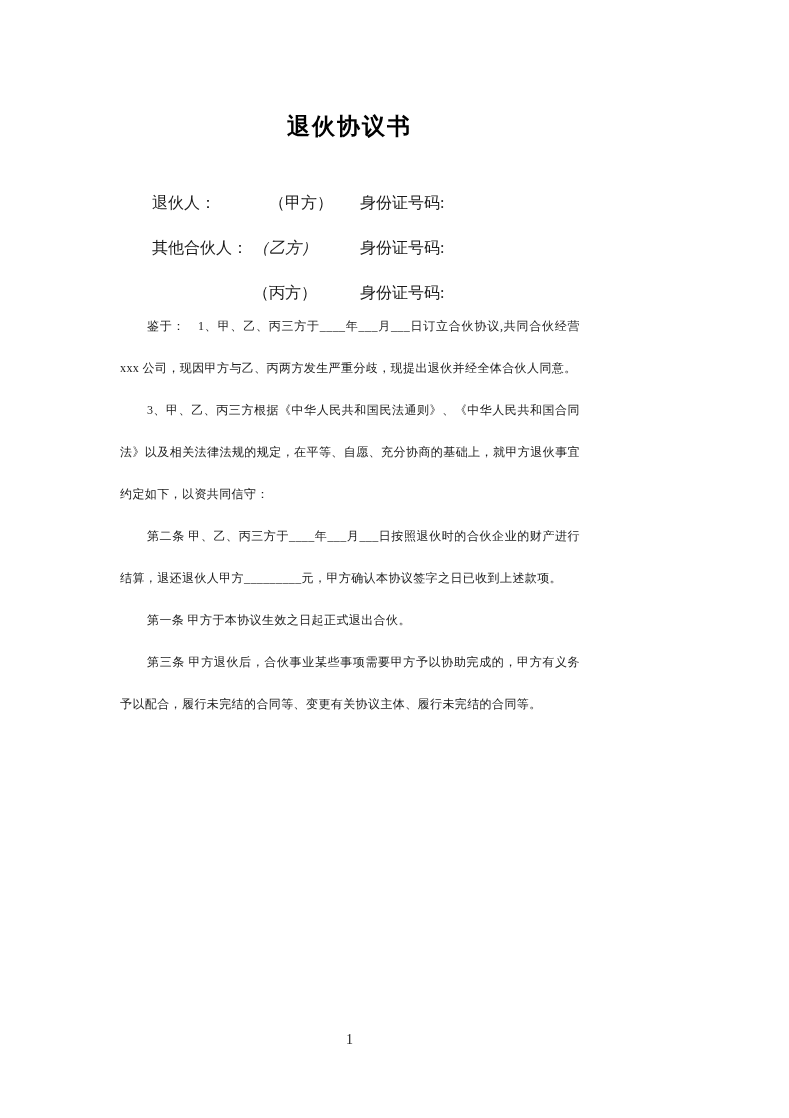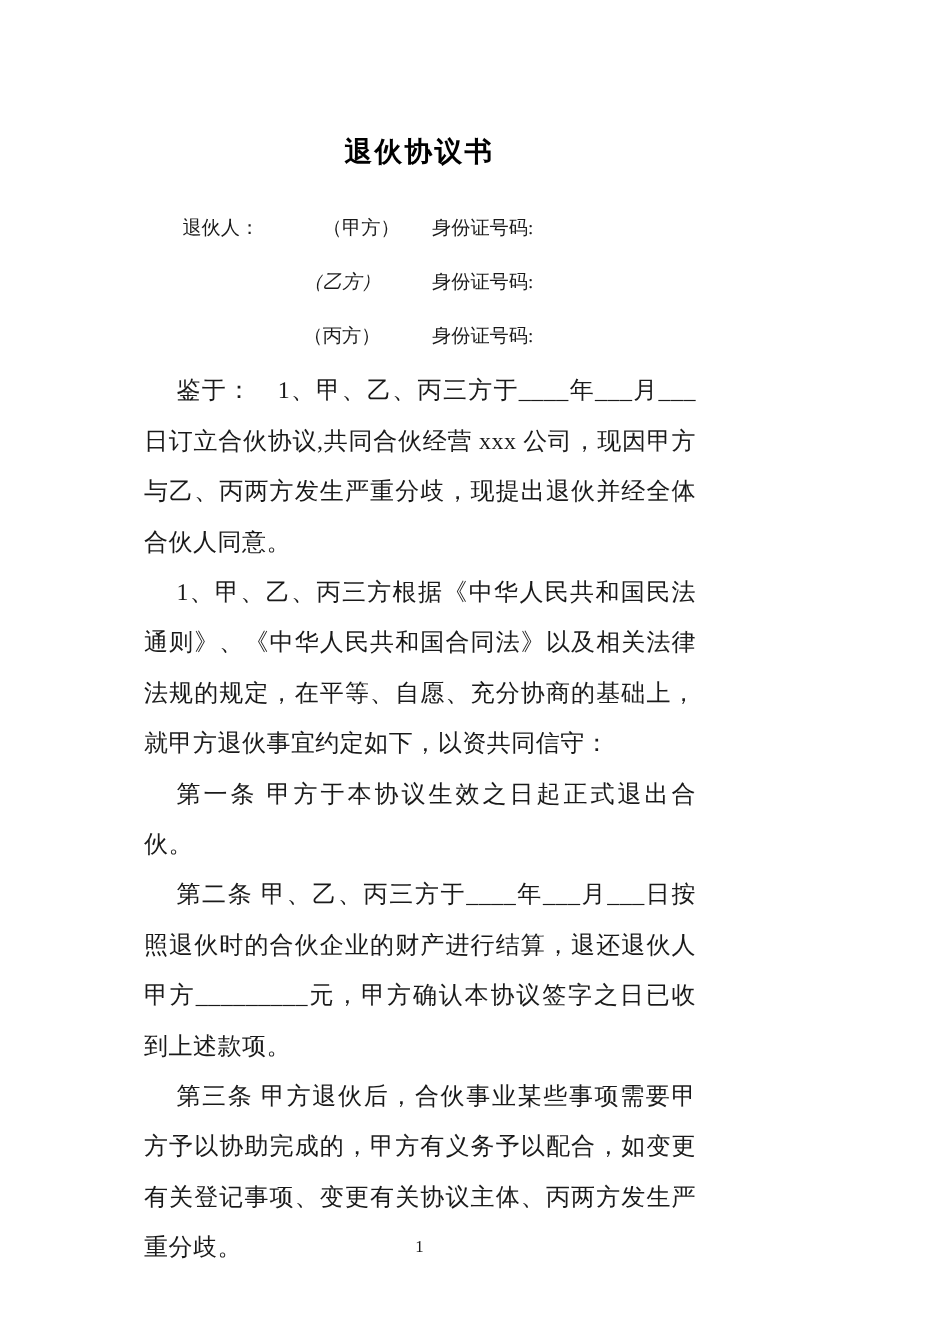--- a/index.html
+++ b/index.html
@@ -30,34 +30,34 @@
     margin-top: 24px;
   }
   .party-line {
     position: relative;
     height: 45px;
     line-height: 45px;
     font-size: 16px;
   }
   .party-line span {
     position: absolute;
-    top: 0;
+    top: 12px;
     white-space: nowrap;
   }
   .p-label { left: 152px; }
   .line-0 .p-name { left: 225px; margin-left: 44px; }
   .line-1 .p-name { left: 253px; font-style: italic; }
   .line-2 .p-name { left: 253px; }
   .p-id { left: 360px; }
   .content {
     margin: 2px 119px 0 120px;
   }
   .content p {
     margin: 0;
-    font-size: 20px;
+    font-size: 12px;
     line-height: 42px;
     text-align: justify;
     text-indent: 27px;
     letter-spacing: 0.4px;
     white-space: pre-wrap;
   }
   .page-number {
     position: absolute;
     top: 1032px;
     left: 0;
@@ -75,33 +75,34 @@
 
   <h1 class="title">退伙协议书</h1>
 
   <div class="parties">
     <div class="party-line line-0">
       <span class="p-label">退伙人：</span>
       <span class="p-name">（甲方）</span>
       <span class="p-id">身份证号码:</span>
     </div>
     <div class="party-line line-1">
+      <span class="p-label">其他合伙人：</span>
       <span class="p-name">（乙方）</span>
       <span class="p-id">身份证号码:</span>
     </div>
     <div class="party-line line-2">
       <span class="p-label"></span>
       <span class="p-name">（丙方）</span>
       <span class="p-id">身份证号码:</span>
     </div>
   </div>
 
   <div class="content">
     <p>鉴于：　1、甲、乙、丙三方于____年___月___日订立合伙协议,共同合伙经营 xxx 公司，现因甲方与乙、丙两方发生严重分歧，现提出退伙并经全体合伙人同意。</p>
-    <p>1、甲、乙、丙三方根据《中华人民共和国民法通则》、《中华人民共和国合同法》以及相关法律法规的规定，在平等、自愿、充分协商的基础上，就甲方退伙事宜约定如下，以资共同信守：</p>
+    <p>3、甲、乙、丙三方根据《中华人民共和国民法通则》、《中华人民共和国合同法》以及相关法律法规的规定，在平等、自愿、充分协商的基础上，就甲方退伙事宜约定如下，以资共同信守：</p>
+    <p>第二条 甲、乙、丙三方于____年___月___日按照退伙时的合伙企业的财产进行结算，退还退伙人甲方_________元，甲方确认本协议签字之日已收到上述款项。</p>
     <p>第一条 甲方于本协议生效之日起正式退出合伙。</p>
-    <p>第二条 甲、乙、丙三方于____年___月___日按照退伙时的合伙企业的财产进行结算，退还退伙人甲方_________元，甲方确认本协议签字之日已收到上述款项。</p>
-    <p>第三条 甲方退伙后，合伙事业某些事项需要甲方予以协助完成的，甲方有义务予以配合，如变更有关登记事项、变更有关协议主体、丙两方发生严重分歧。</p>
+    <p>第三条 甲方退伙后，合伙事业某些事项需要甲方予以协助完成的，甲方有义务予以配合，履行未完结的合同等、变更有关协议主体、履行未完结的合同等。</p>
   </div>
 
   <div class="page-number">1</div>
 
 </div>
 
 </body></html>

